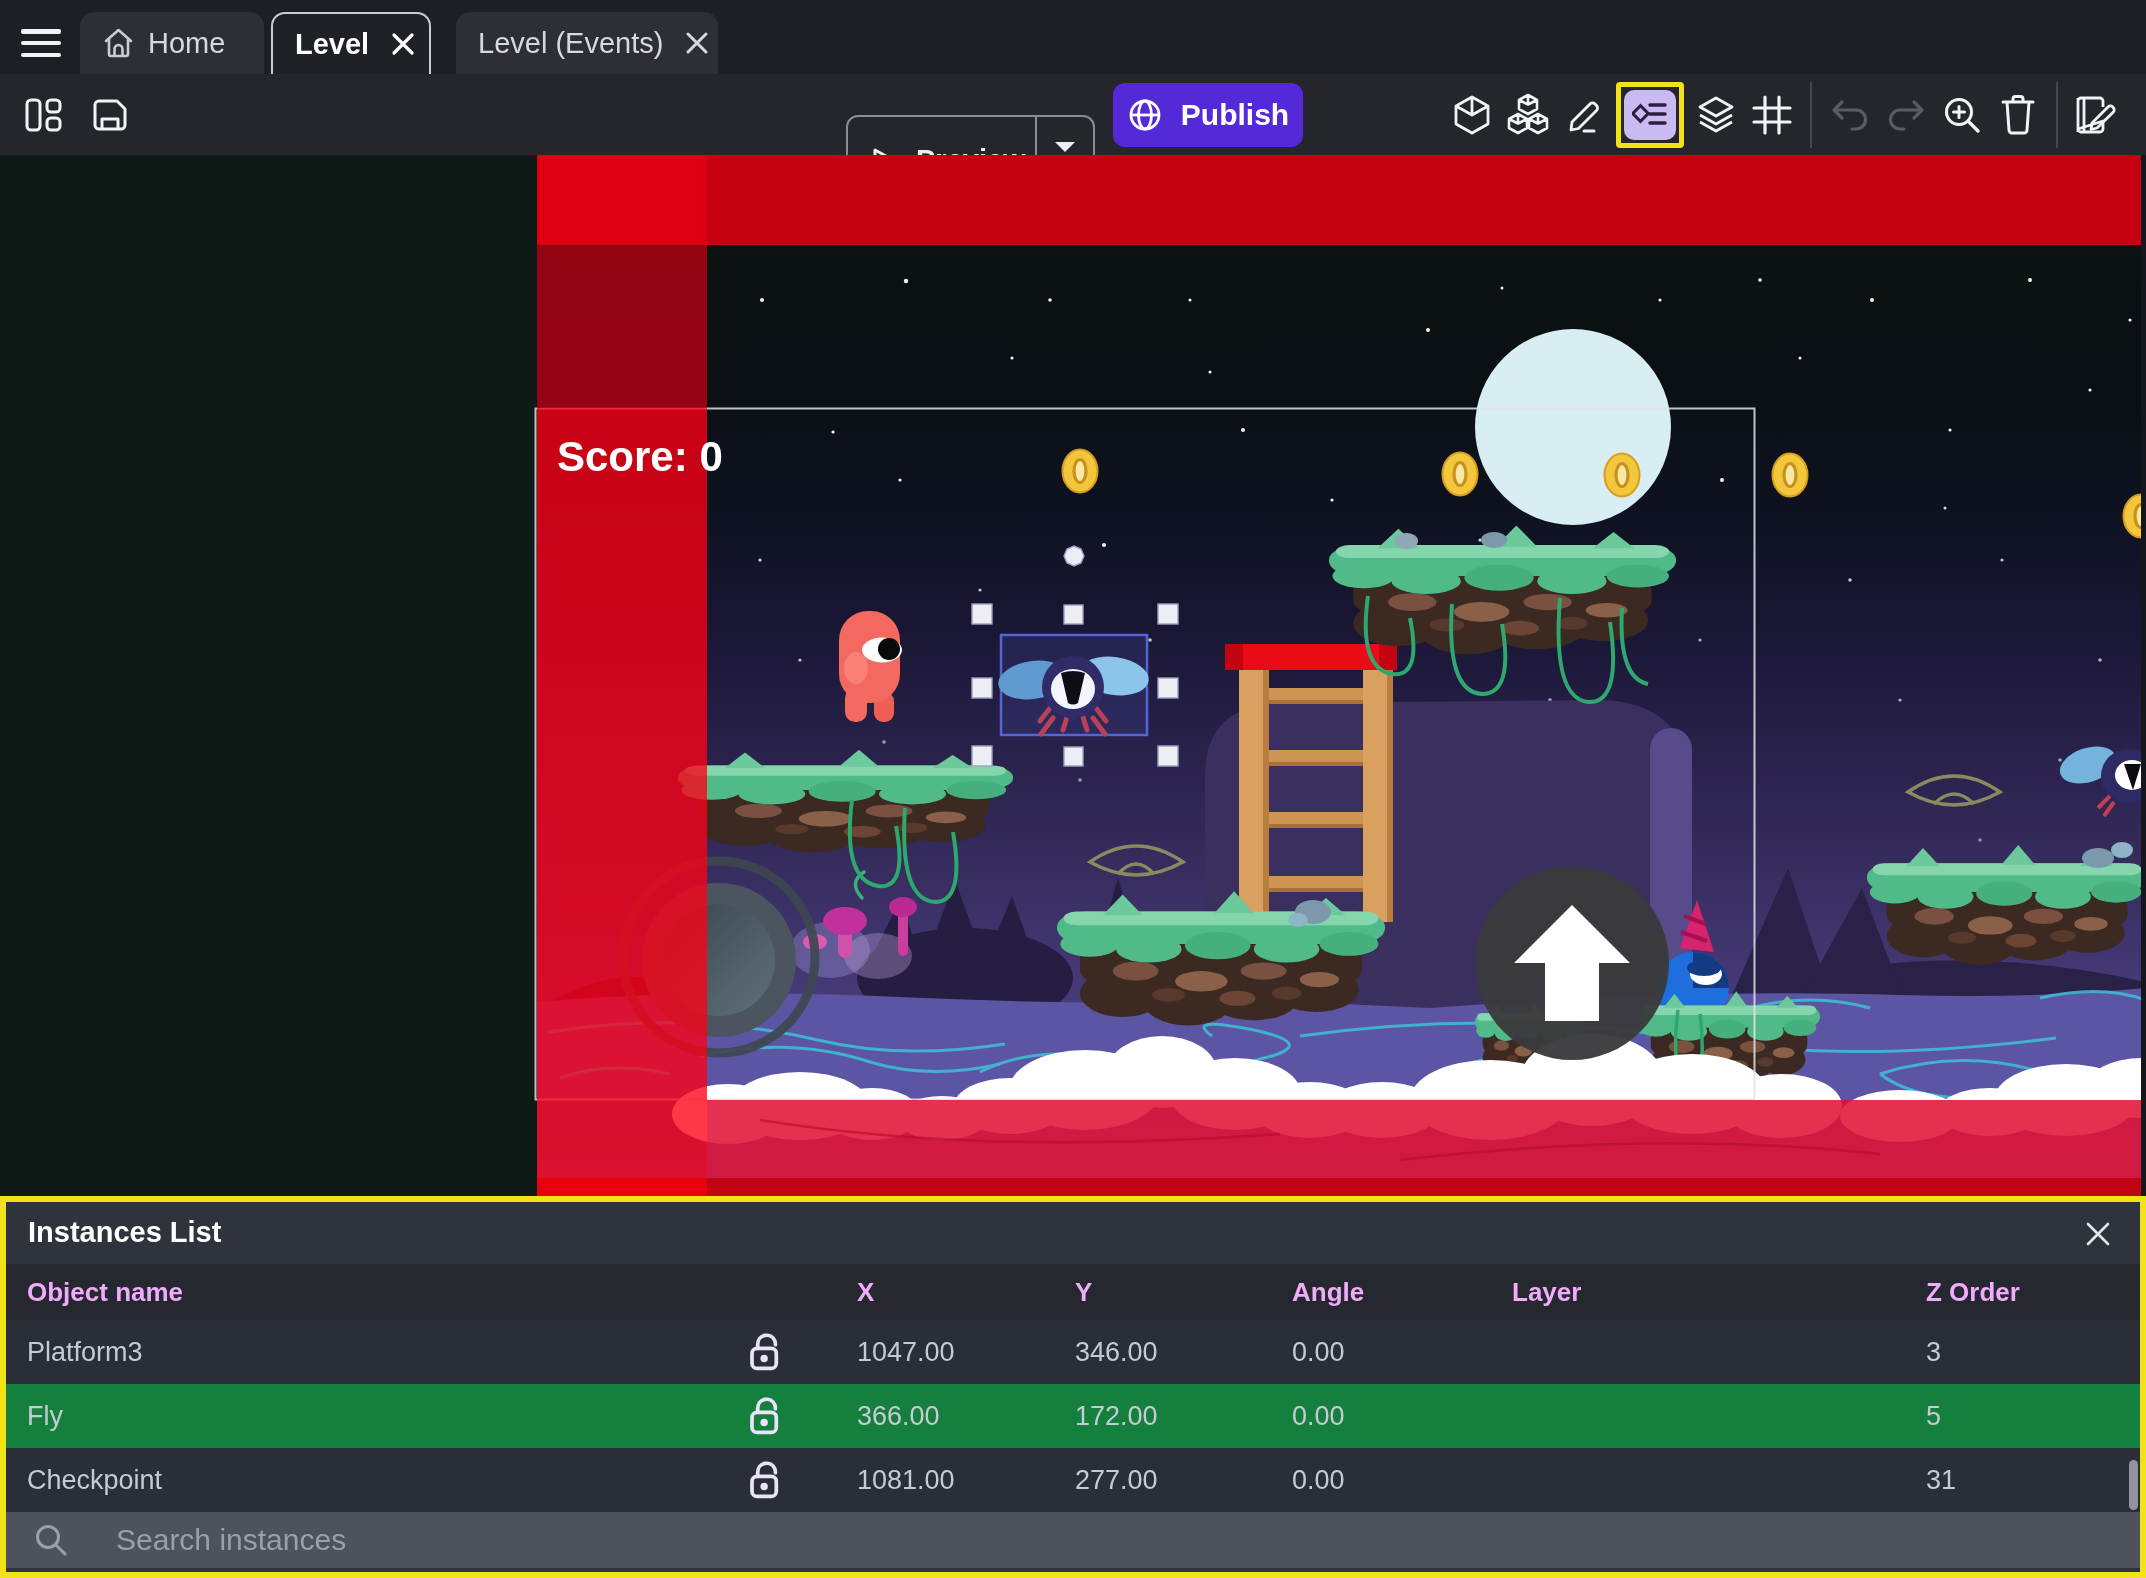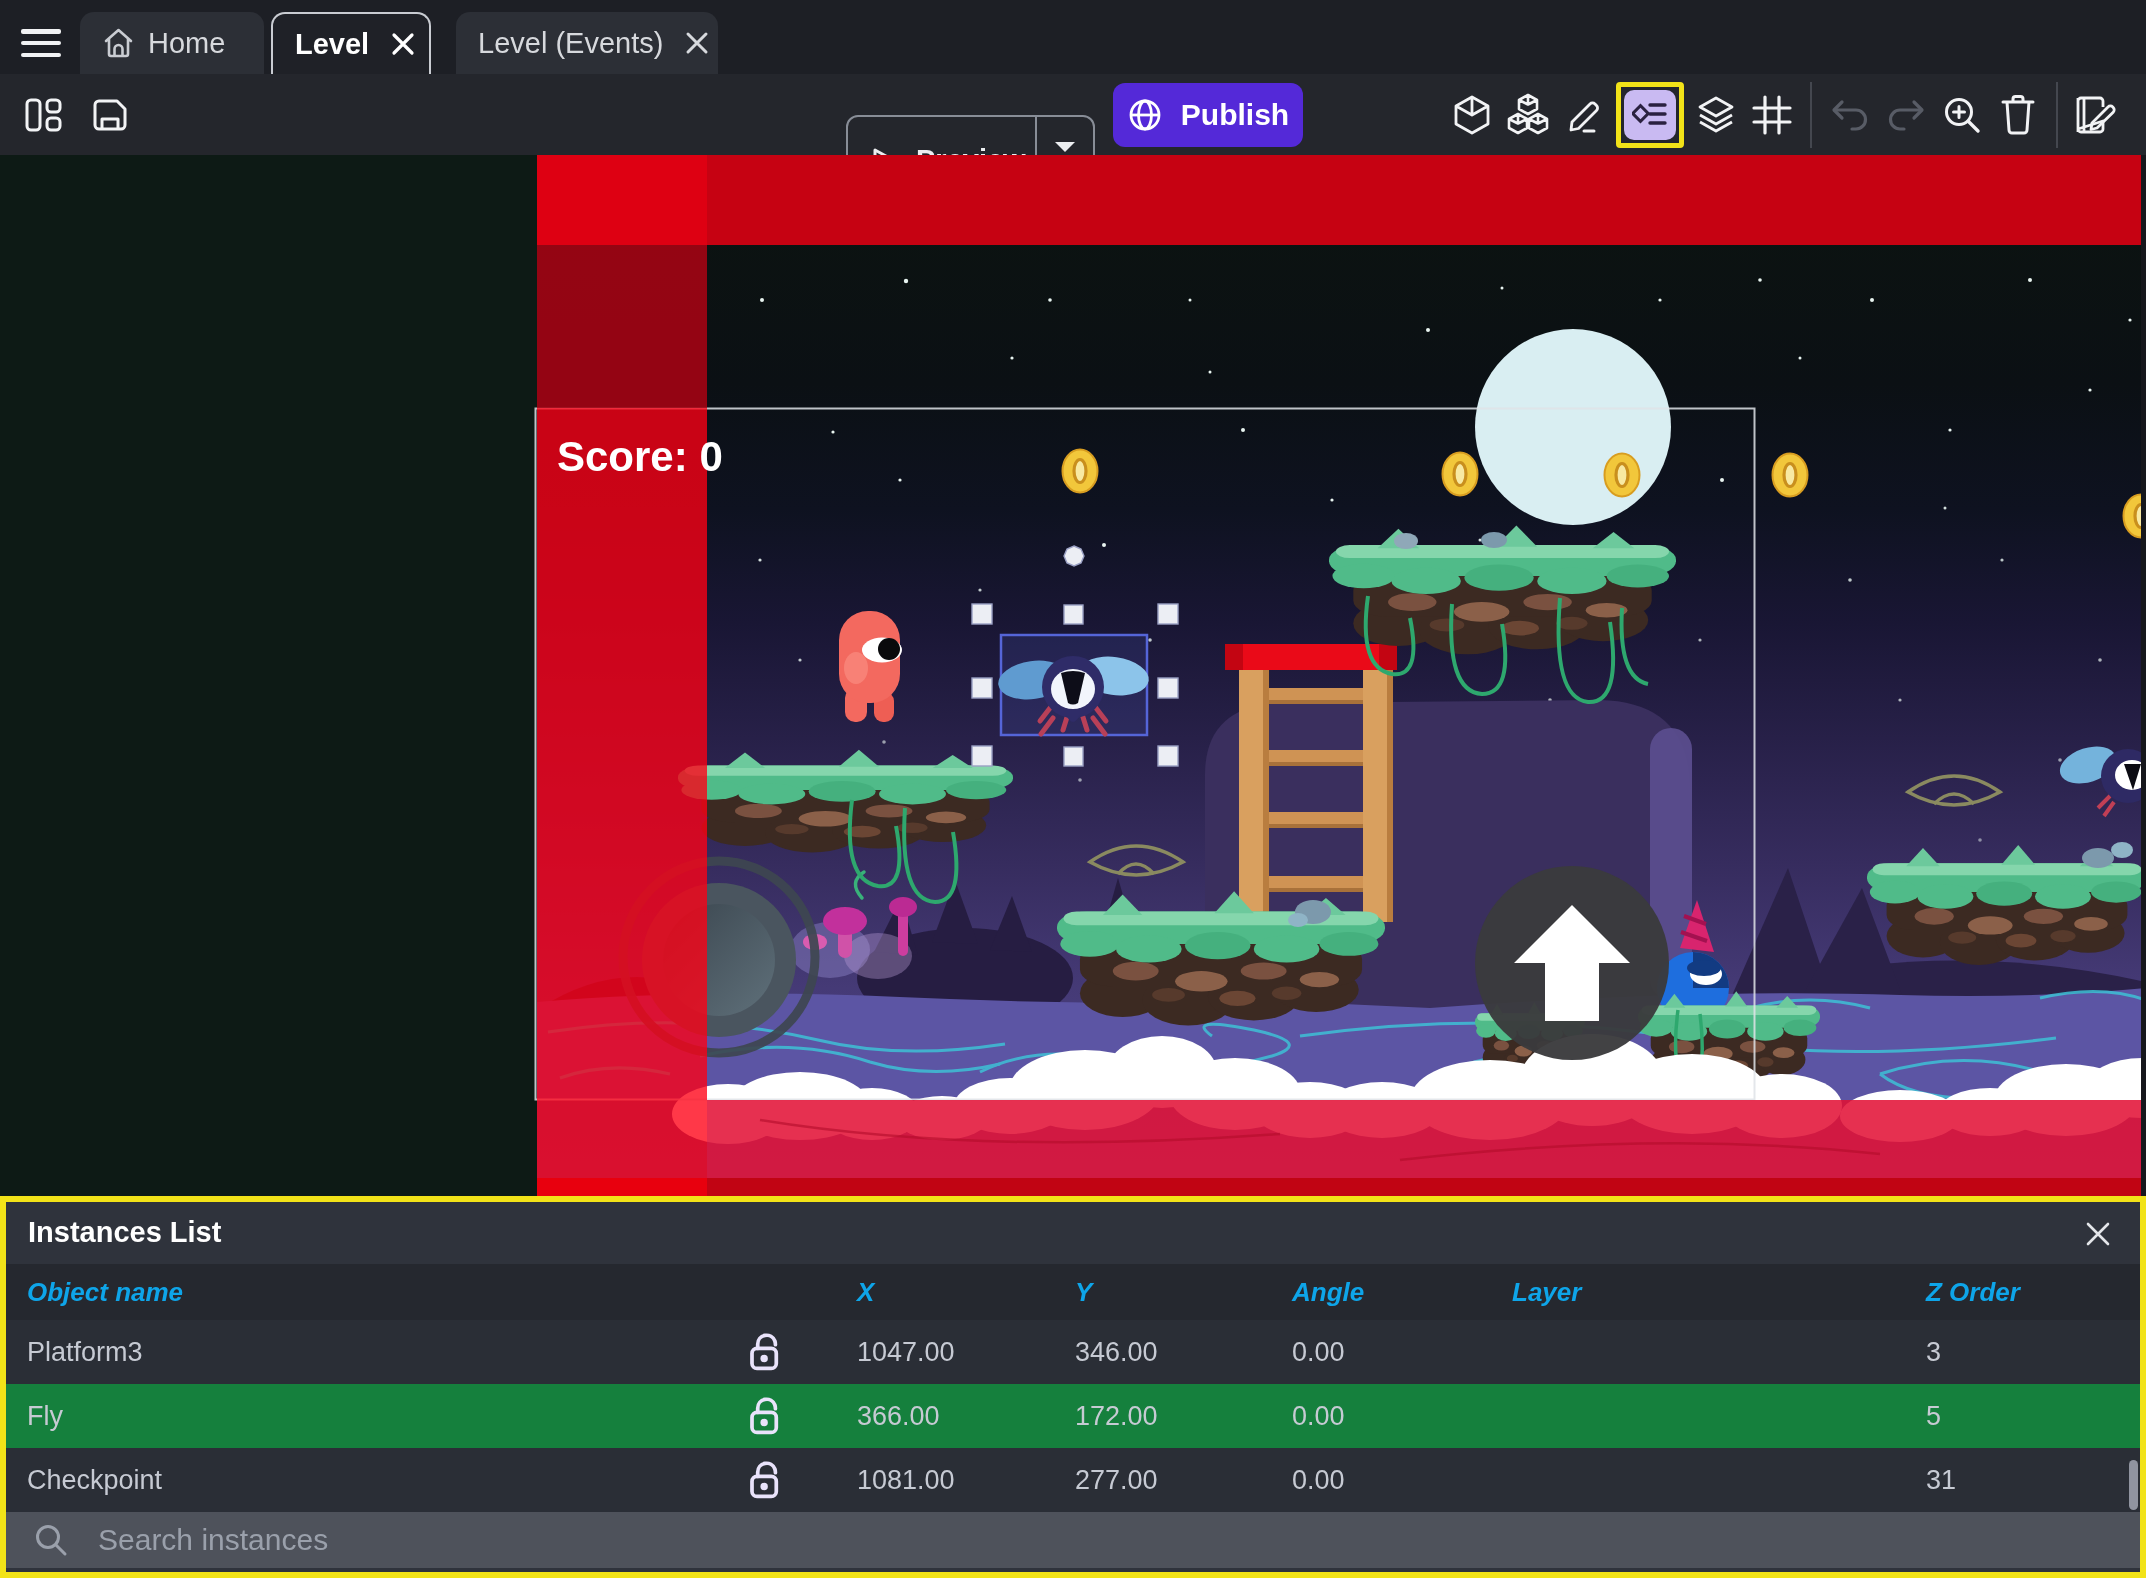--- a/index.html
+++ b/index.html
@@ -51,33 +51,33 @@
   .panel { position:absolute; left:0; top:1196px; width:2146px; height:382px; background:#2f333c;
            border:6px solid #f2e318; }
   .panel-head { position:absolute; left:0; top:0; width:2134px; height:62px; background:#2f333c; }
   .panel-title { position:absolute; left:22px; top:14px; color:#ffffff; font-size:29px; font-weight:700; }
   .panel-close { position:absolute; right:24px; top:14px; width:36px; height:36px; display:flex;
                  align-items:center; justify-content:center; cursor:pointer; }
   .cols, .row { position:absolute; left:0; width:2134px; height:64px; }
   .cols { top:62px; height:56px; background:#25282f; }
   .cell { position:absolute; top:0; height:100%; display:flex; align-items:center;
           color:#c6cad3; font-size:27px; white-space:nowrap; }
-  .cols .cell { color:#0ea5e9; font-weight:700; font-size:26px;font-style:italic; }
+  .cols .cell { color:#f0abfc; font-weight:700; font-size:26px; }
   .c-name  { left:21px; }
   .c-lock  { left:738px; width:46px; justify-content:center; }
   .c-x     { left:851px; }
   .c-y     { left:1069px; }
   .c-angle { left:1286px; }
   .c-layer { left:1506px; }
   .c-z     { left:1920px; }
   .row1 { top:118px; background:#2a2e36; }
   .row2 { top:182px; background:#15803d; }
   .row3 { top:246px; background:#2a2e36; }
   .searchbar { position:absolute; left:0; top:310px; width:2134px; height:56px; background:#4e525b;
-               display:flex; align-items:center; gap:30px; padding-left:28px; }
+               display:flex; align-items:center; gap:48px; padding-left:28px; }
   .searchbar input { background:transparent; border:none; outline:none; color:#e8eaee;
                      font-size:30px; font-family:"Liberation Sans", sans-serif; width:1500px; }
   .searchbar input::placeholder { color:#9aa0ab; }
   .scroll-thumb { position:absolute; right:2px; top:258px; width:9px; height:50px; background:#9094a0;
                   border-radius:5px; }
 </style>
 </head>
 <body>
 
 <div class="app">

